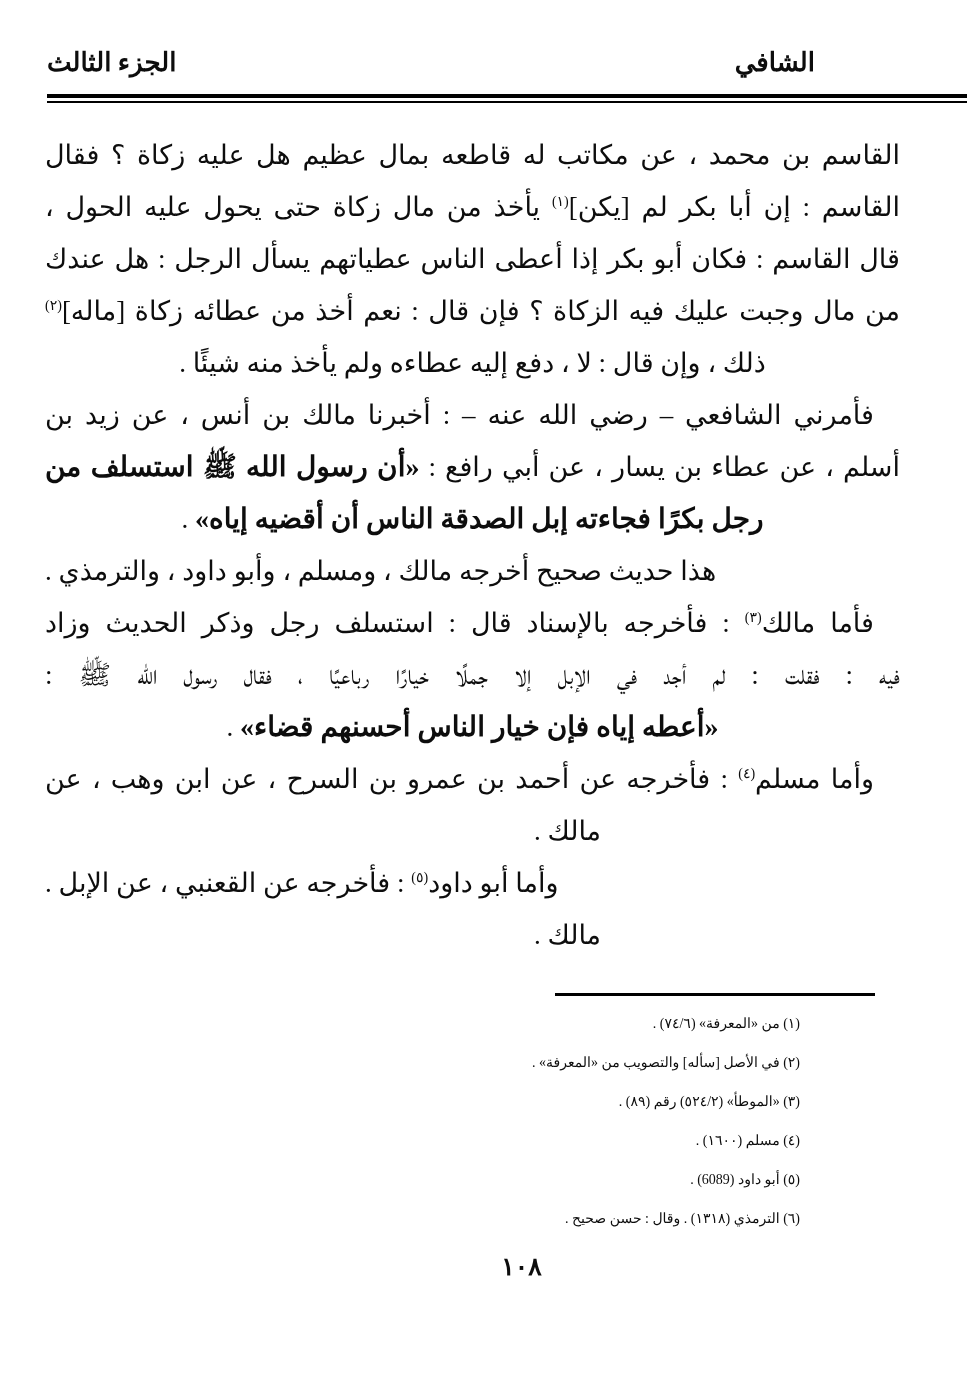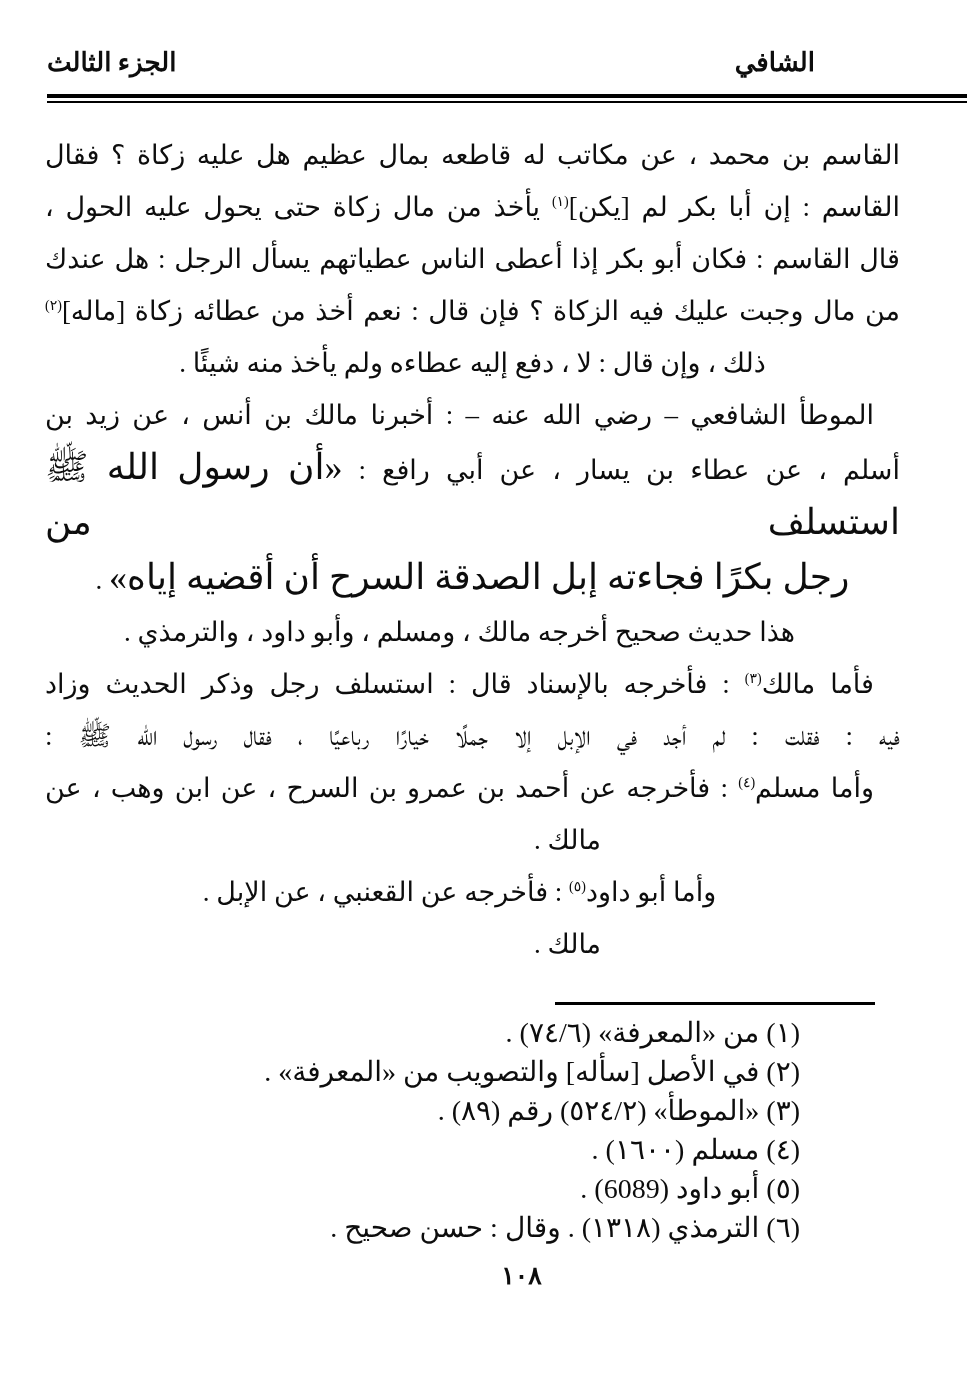--- a/index.html
+++ b/index.html
@@ -25,36 +25,36 @@
     height:3px;
     border-top:4px solid #000;
     border-bottom:2px solid #000;
   }
   
   .bodytext{
     margin:26px 75px 0 45px;
     font-size:27px;
     line-height:52px;
   }
-  .line{white-space:nowrap;text-align:center;}
+  .line{white-space:nowrap;text-align:left;}
   .line.fill{white-space:normal;text-align:justify;text-align-last:justify;}
   .line.center{text-align:left;text-align-last:center;}
   .line.indent{padding-right:26px;}
   .line.malik{padding-left:190px;text-align:center;}
-  .hadith{font-weight:normal;font-size:36px;}
+  .hadith{font-weight:bold;font-size:28px;}
   sup.fnmark{font-size:14px;line-height:0;vertical-align:super;}
   
   .fnsep{
     width:320px;
     margin:32px 100px 8px auto;
     border-top:3px solid #000;
   }
   .footnotes{
     margin:0 175px 0 45px;
-    font-size:28px;
+    font-size:14px;
     line-height:39px;
     text-align:right;
   }
   
   .pagenum{
     margin-top:14px;
     text-align:center;
     font-size:25px;
     font-weight:bold;
     letter-spacing:4px;
@@ -72,26 +72,27 @@
   </div>
 
   <div class="rule"></div>
 
   <div class="bodytext">
       <div class="line fill"><span>القاسم بن محمد ، عن مكاتب له قاطعه بمال عظيم هل عليه زكاة ؟ فقال</span></div>
       <div class="line fill"><span>القاسم : إن أبا بكر لم [يكن]</span><sup class="fnmark">(١)</sup><span> يأخذ من مال زكاة حتى يحول عليه الحول ،</span></div>
       <div class="line fill"><span>قال القاسم : فكان أبو بكر إذا أعطى الناس عطياتهم يسأل الرجل : هل عندك</span></div>
       <div class="line fill"><span>من مال وجبت عليك فيه الزكاة ؟ فإن قال : نعم أخذ من عطائه زكاة [ماله]</span><sup class="fnmark">(٢)</sup></div>
       <div class="line center"><span>ذلك ، وإن قال : لا ، دفع إليه عطاءه ولم يأخذ منه شيئًا .</span></div>
-      <div class="line fill indent"><span>الموطأ الشافعي – رضي الله عنه – : أخبرنا مالك بن أنس ، عن زيد بن</span></div>
+      <div class="line fill indent"><span>فأمرني الشافعي – رضي الله عنه – : أخبرنا مالك بن أنس ، عن زيد بن</span></div>
       <div class="line fill"><span>أسلم ، عن عطاء بن يسار ، عن أبي رافع : </span><span class="hadith">«أن رسول الله ﷺ استسلف من</span></div>
-      <div class="line center"><span class="hadith">رجل بكرًا فجاءته إبل الصدقة السرح أن أقضيه إياه»</span><span> .</span></div>
+      <div class="line center"><span class="hadith">رجل بكرًا فجاءته إبل الصدقة الناس أن أقضيه إياه»</span><span> .</span></div>
       <div class="line indent"><span>هذا حديث صحيح أخرجه مالك ، ومسلم ، وأبو داود ، والترمذي .</span></div>
       <div class="line fill indent"><span>فأما مالك</span><sup class="fnmark">(٣)</sup><span> : فأخرجه بالإسناد قال : استسلف رجل وذكر الحديث وزاد</span></div>
       <div class="line fill"><span>فيه : فقلت : لم أجد في الإبل إلا جملًا خيارًا رباعيًا ، فقال رسول الله ﷺ :</span></div>
+      <div class="line center"><span class="hadith">«أعطه إياه فإن خيار الناس أحسنهم قضاء»</span><span> .</span></div>
       <div class="line fill indent"><span>وأما مسلم</span><sup class="fnmark">(٤)</sup><span> : فأخرجه عن أحمد بن عمرو بن السرح ، عن ابن وهب ، عن</span></div>
       <div class="line malik"><span>مالك .</span></div>
       <div class="line indent"><span>وأما أبو داود</span><sup class="fnmark">(٥)</sup><span> : فأخرجه عن القعنبي ، عن الإبل .</span></div>
       <div class="line malik"><span>مالك .</span></div>
     </div>
 
   <div class="fnsep"></div>
 
   <div class="footnotes">
       <div class="fnline">(١) من «المعرفة» (٧٤/٦) .</div>

